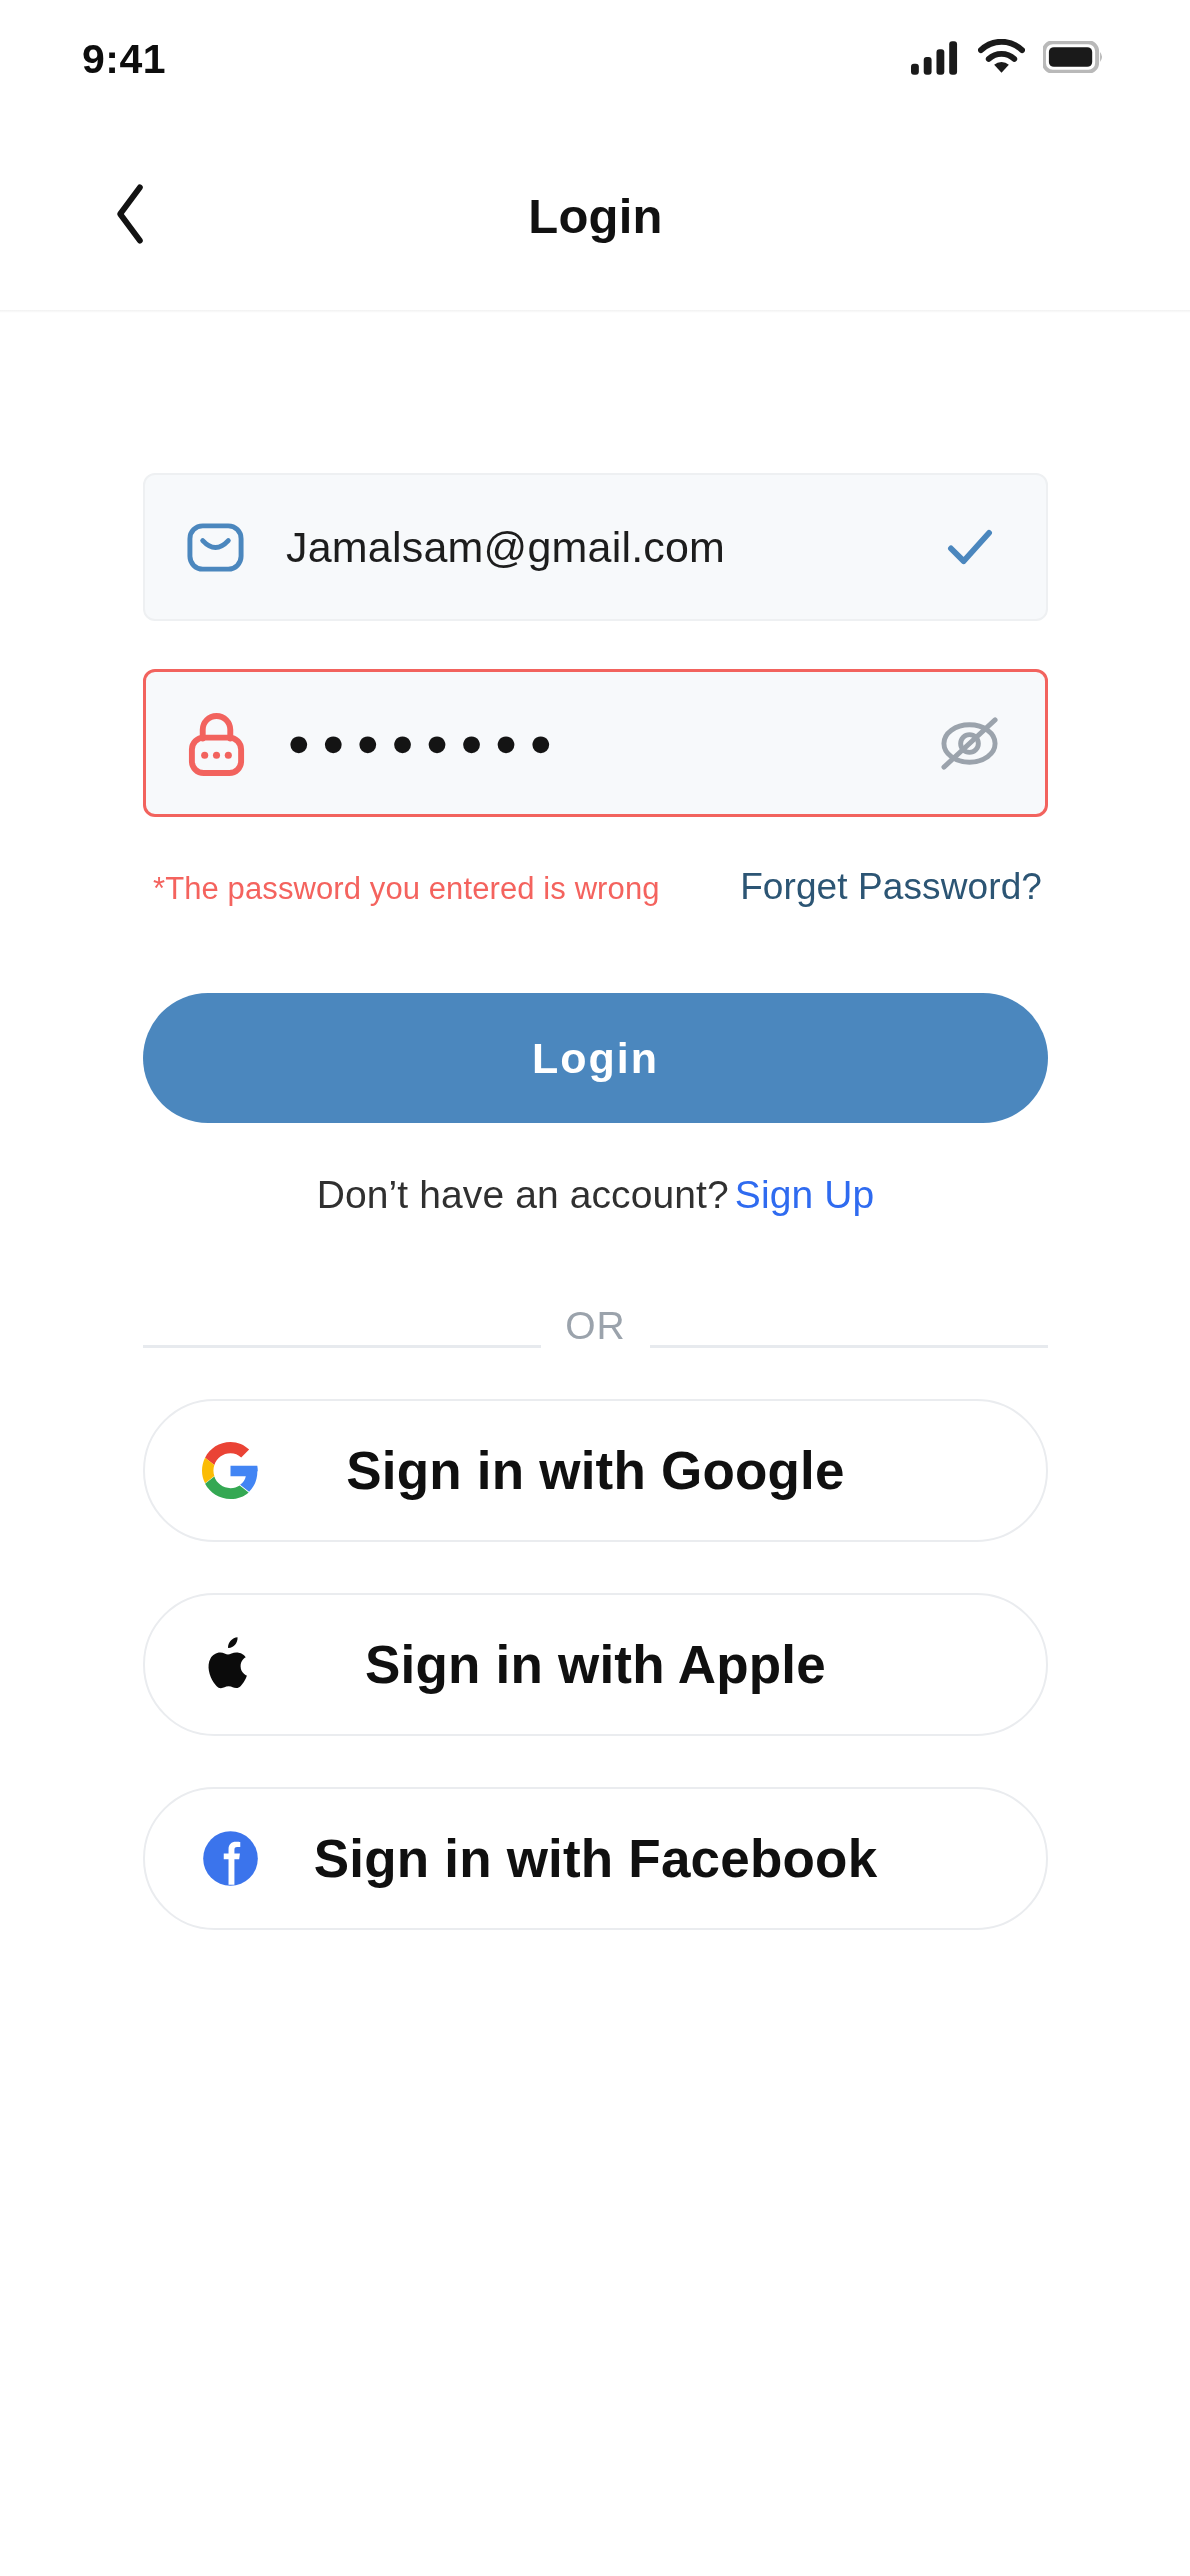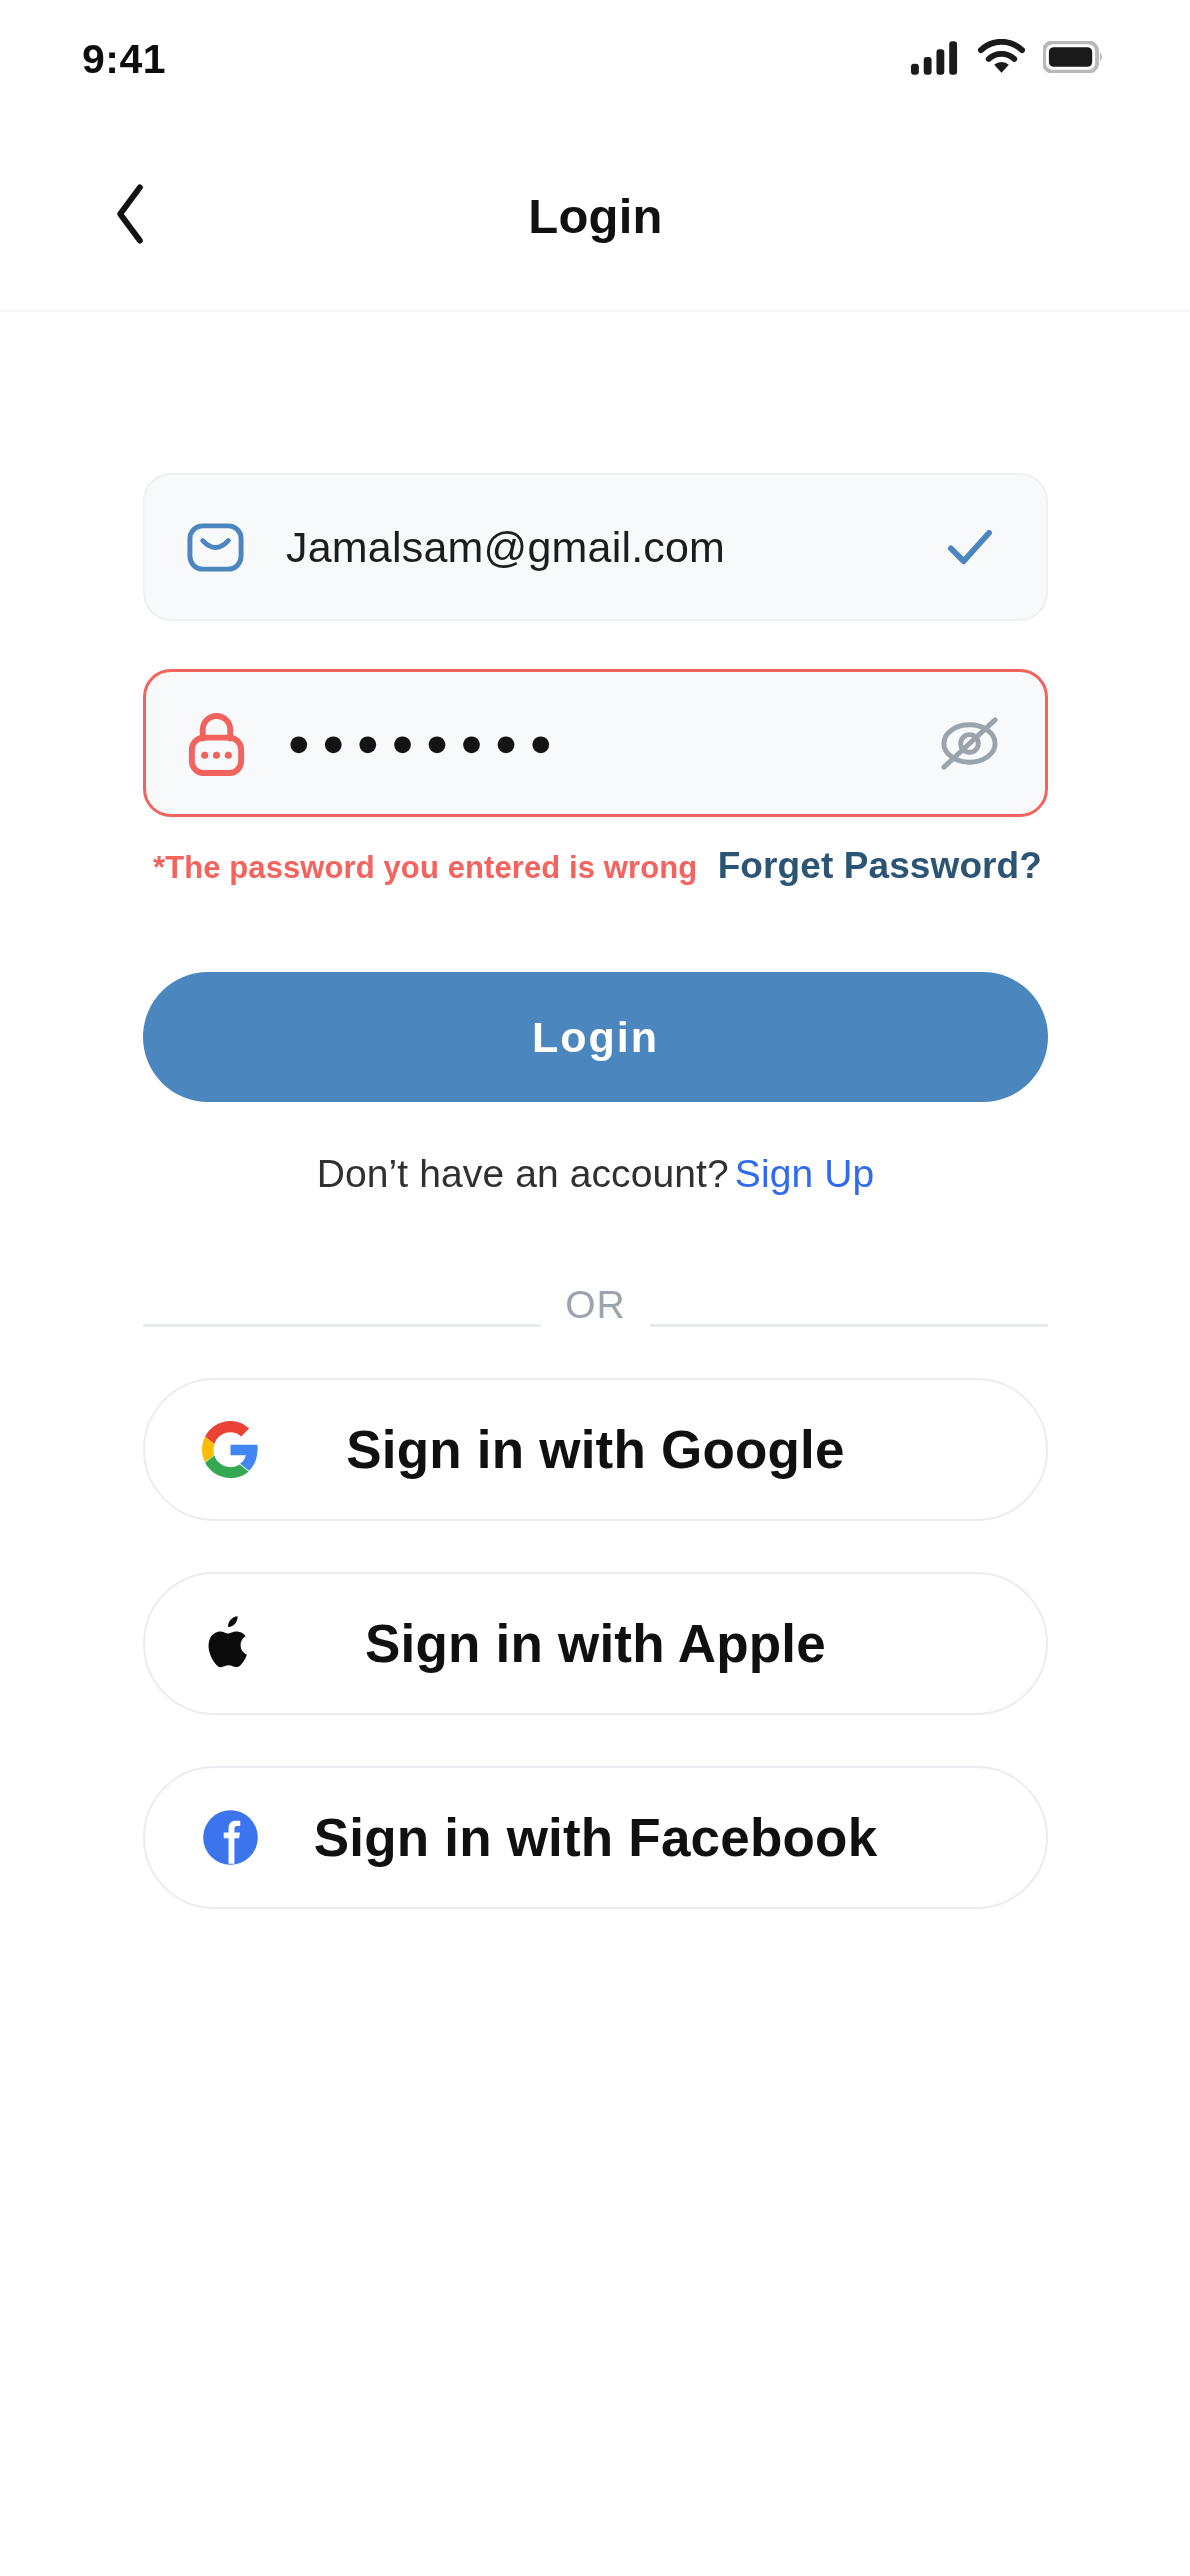--- a/index.html
+++ b/index.html
@@ -72,21 +72,21 @@
   }
 
   
   .content {
     padding: 0 143px;
     box-sizing: border-box;
   }
 
   .field {
     height: 148px;
-    border-radius: 28px;
+    border-radius: 12px;
     background: #F7F9FB;
     display: flex;
     align-items: center;
     box-sizing: border-box;
     padding: 0 39px 0 36px;
   }
   .field.email {
     border: 2px solid #EEF0F2;
     margin-top: 160px;
   }
@@ -118,26 +118,25 @@
   .field-action {
     flex: 0 0 auto;
     width: 73px;
     display: flex;
     align-items: center;
     justify-content: center;
   }
 
   
   .error-row {
-    margin-top: 28px;
+    margin-top: 49px;
     display: flex;
     align-items: baseline;
     justify-content: space-between;
     padding: 0 6px 0 10px;
-    font-weight: bold;
   }
   .error-text {
     font-size: 31px;
     color: #F4635E;
     letter-spacing: 0.1px;
   }
   .forgot-link {
     font-size: 37px;
     color: #2C5574;
     letter-spacing: 0.1px;

